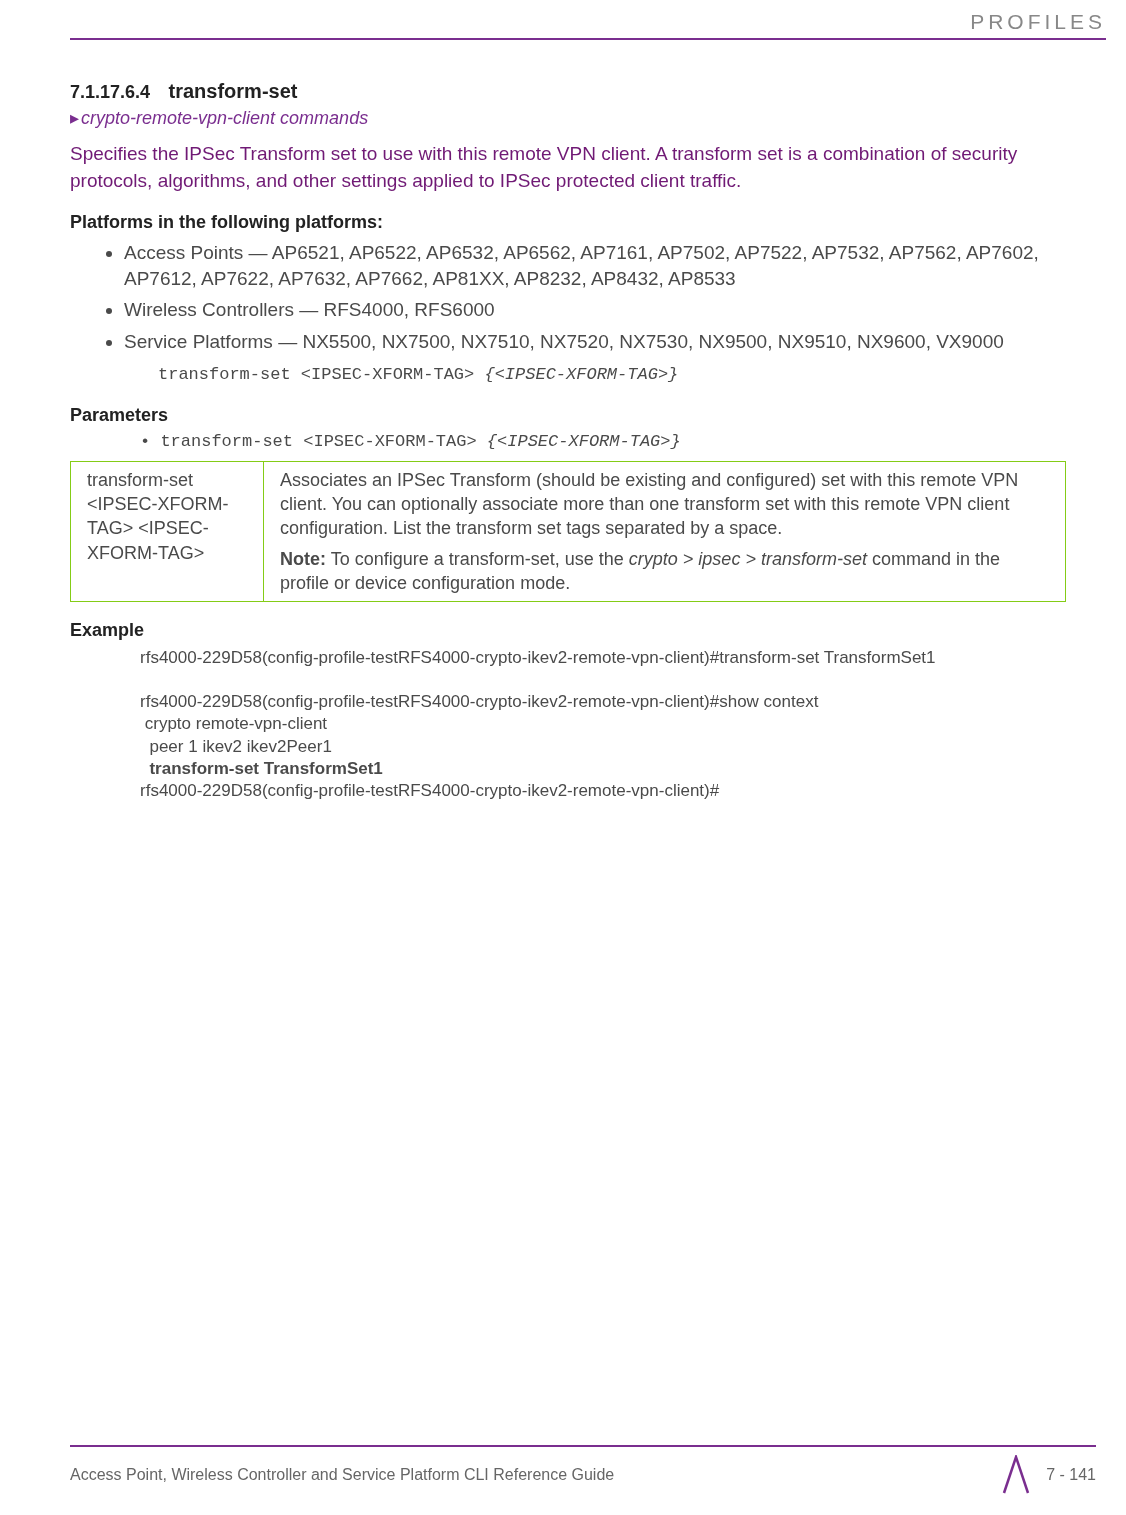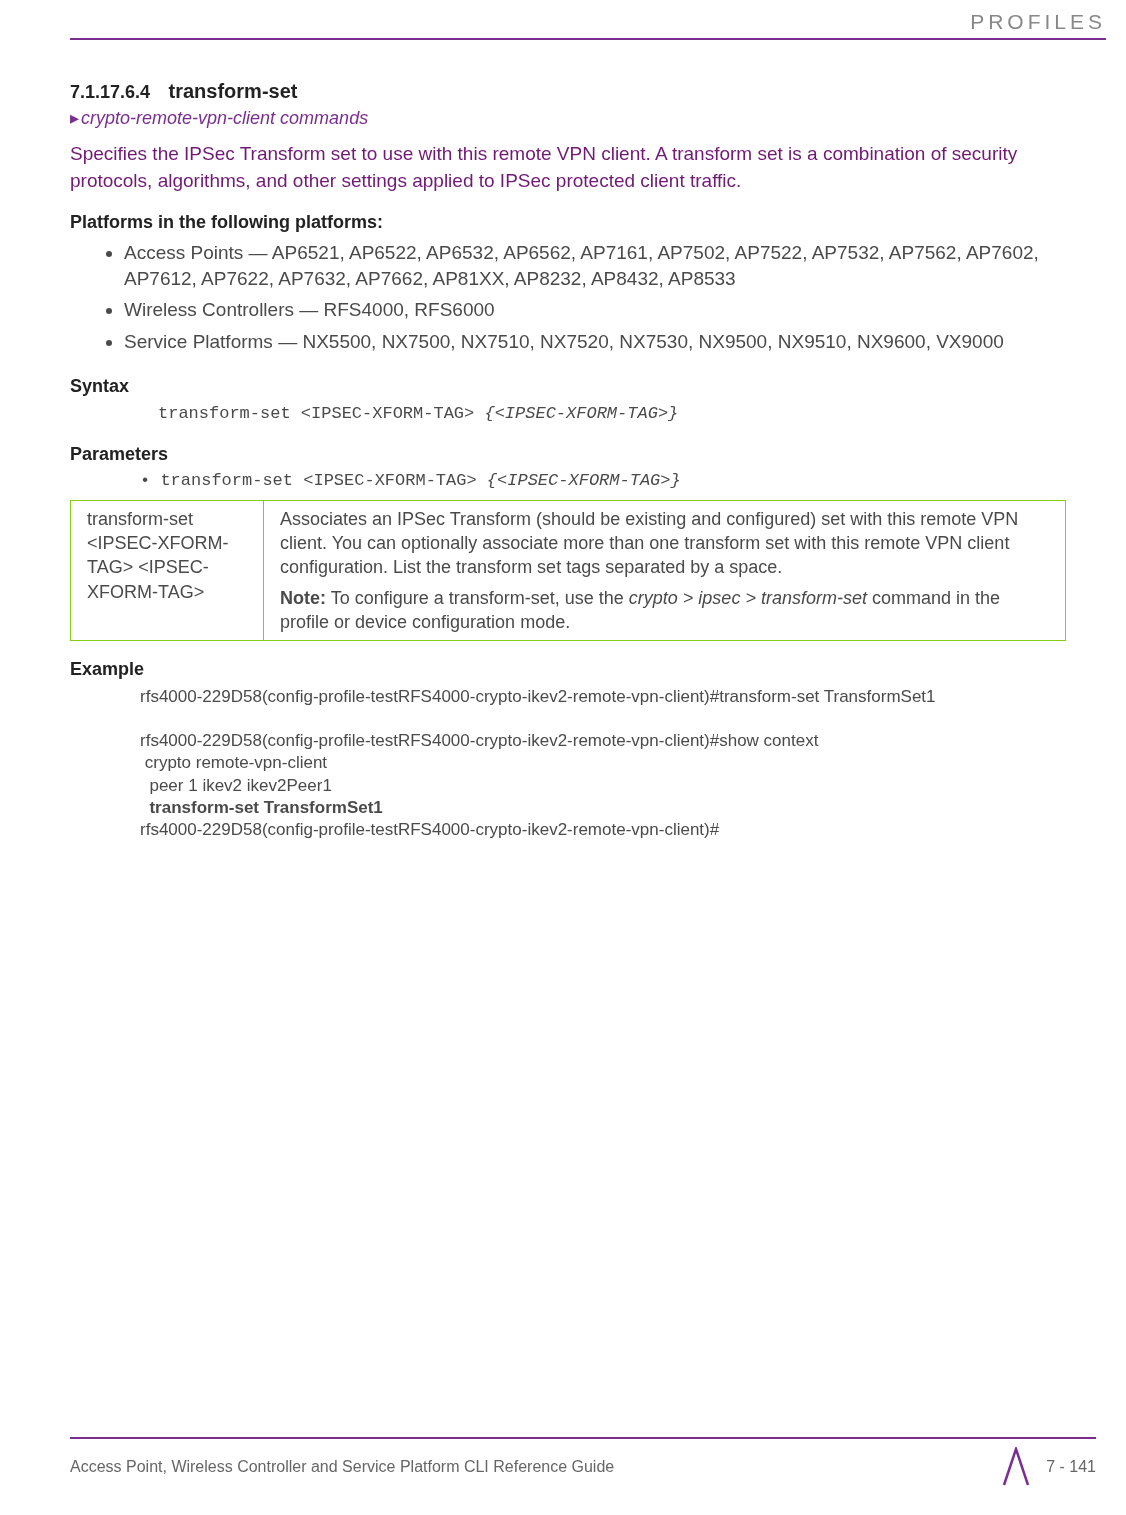--- a/index.html
+++ b/index.html
@@ -115,21 +115,21 @@
   .example-block {
     font-family: Liberation Sans, sans-serif;
     font-size: 17px;
     margin-left: 70px;
     margin-top: 6px;
     white-space: pre-wrap;
     line-height: 1.3;
   }
   .footer {
     position: absolute;
-    bottom: 28px;
+    bottom: 20px;
     left: 0;
     right: 0;
     padding: 0 30px 0 70px;
   }
   .footer-hr {
     border: none;
     border-top: 2px solid #7a2e8f;
     margin: 0 0 8px 0;
   }
   .footer-row {
@@ -168,21 +168,20 @@
 
   <div class="para">Specifies the IPSec Transform set to use with this remote VPN client. A transform set is a combination of security protocols, algorithms, and other settings applied to IPSec protected client traffic.</div>
 
   <div class="sub-head">Platforms in the following platforms:</div>
   <ul class="platforms">
     <li>Access Points — AP6521, AP6522, AP6532, AP6562, AP7161, AP7502, AP7522, AP7532, AP7562, AP7602, AP7612, AP7622, AP7632, AP7662, AP81XX, AP8232, AP8432, AP8533</li>
     <li>Wireless Controllers — RFS4000, RFS6000</li>
     <li>Service Platforms — NX5500, NX7500, NX7510, NX7520, NX7530, NX9500, NX9510, NX9600, VX9000</li>
   </ul>
 
-  <div class="sub-head">Syntax</div>
   <div class="code"><span>transform-set &lt;IPSEC-XFORM-TAG&gt; </span><span class="italic">{&lt;IPSEC-XFORM-TAG&gt;}</span></div>
 
   <div class="sub-head">Parameters</div>
   <div class="param-bullet"><span>• transform-set &lt;IPSEC-XFORM-TAG&gt; </span><span class="italic">{&lt;IPSEC-XFORM-TAG&gt;}</span></div>
 
   <table class="params">
     <tbody>
         <tr>
       <td class="left">transform-set &lt;IPSEC-XFORM-TAG&gt; &lt;IPSEC-XFORM-TAG&gt;</td>
       <td>

